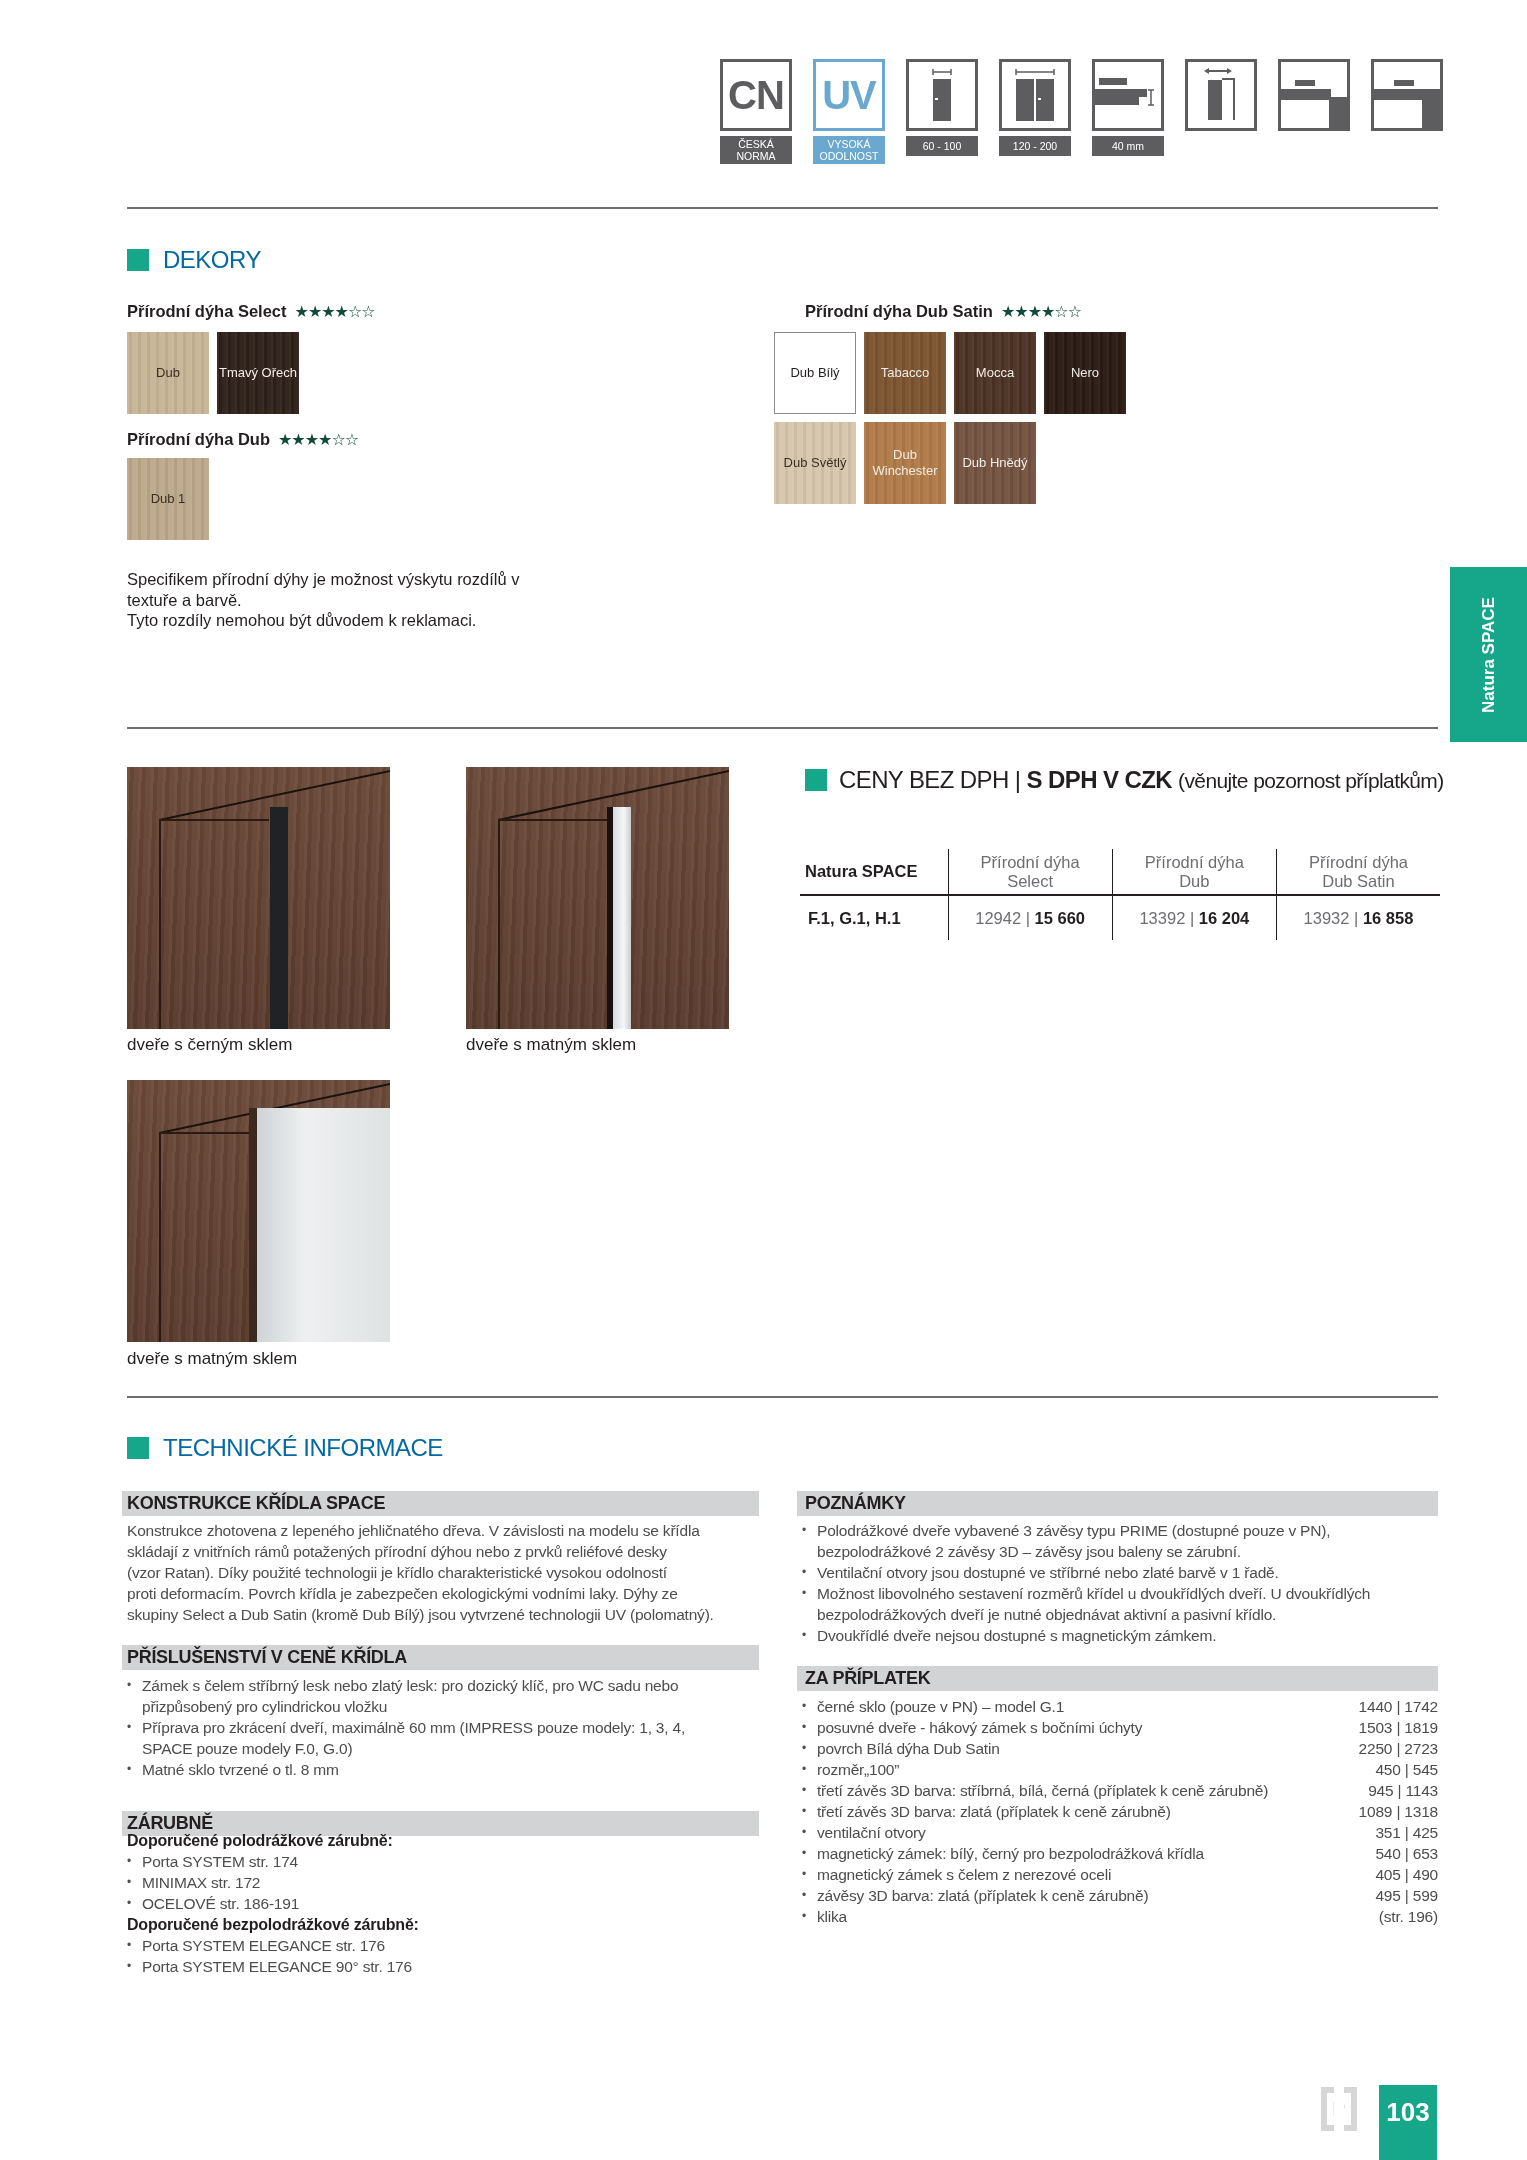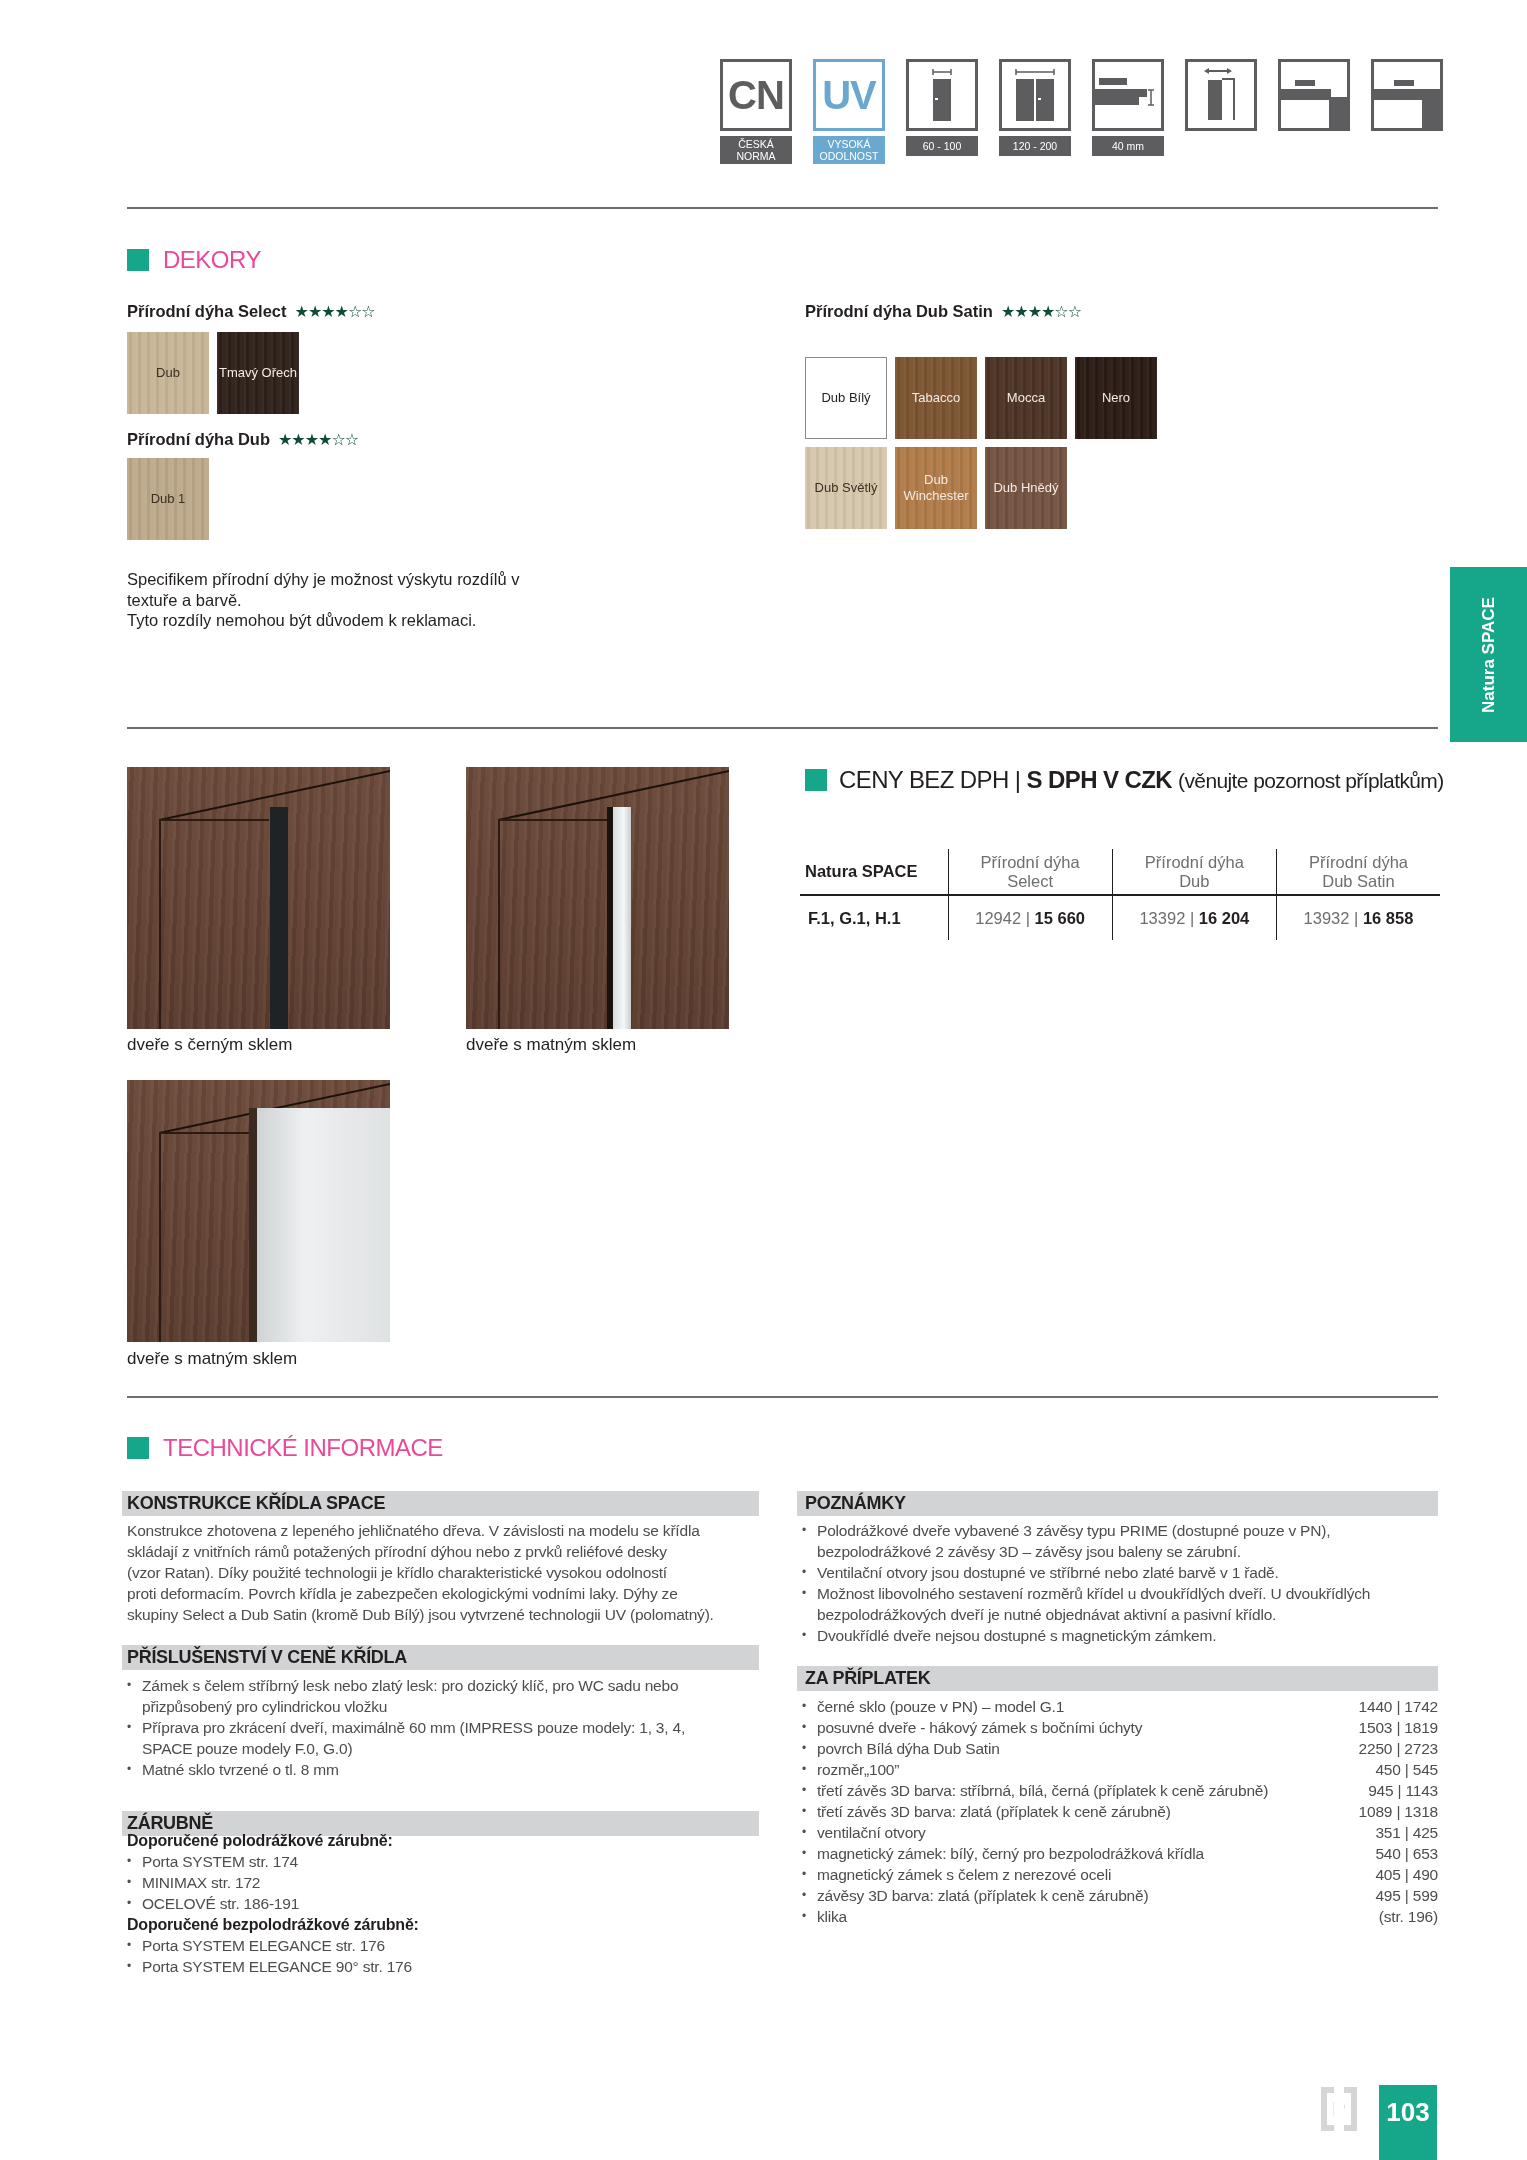--- a/index.html
+++ b/index.html
@@ -14,21 +14,21 @@
   .icon-box .big { font-family: "Liberation Sans", sans-serif; font-weight: bold; font-size: 40px; color: #5d5d5f; letter-spacing: -1px; }
   .icon-box.uv .big { color: #6aa8cf; }
   .icon-label { margin-top: 5px; background: #5d5d5f; color: #fff; font-size: 10.5px; line-height: 12px; text-align: center; padding: 2px 0; min-height: 20px; display: flex; align-items: center; justify-content: center; }
   .icon-label.two { min-height: 28px; }
   .icon-label.uv { background: #6aa8cf; }
   .icon-box svg { position: absolute; inset: 0; }
 
   .rule { position: absolute; left: 127px; width: 1311px; height: 1.5px; background: #6d6e71; }
 
   
-  .sec-head { position: absolute; display: flex; align-items: center; gap: 14px; font-size: 24px; color: #ec4899; letter-spacing: -0.5px; }
+  .sec-head { position: absolute; display: flex; align-items: center; gap: 14px; font-size: 24px; color: #0369a1; letter-spacing: -0.5px; }
   .sec-head .sq { width: 22px; height: 22px; background: #16a68a; flex: none; }
 
   
   .veneer-title { position: absolute; font-weight: bold; font-size: 16.5px; display: flex; align-items: center; gap: 8px; }
   .stars { display: inline-flex; gap: 0; color: #0f4a3a; font-size: 16px; letter-spacing: -1px; }
   .stars .on { color: #0f4a3a; }
   .stars .off { color: #0f4a3a; }
   .swatches { position: absolute; display: grid; grid-template-columns: repeat(4, 82px); gap: 8px; }
   .swatch { width: 82px; height: 82px; display: flex; align-items: center; justify-content: center; text-align: center; font-size: 13px; line-height: 16px; position: relative; overflow: hidden; }
   .swatch span { position: relative; z-index: 1; }
@@ -221,21 +221,21 @@
   <span>Přírodní dýha Dub Satin</span>
   <span class="stars">
       <span class="on">★</span>
       <span class="on">★</span>
       <span class="on">★</span>
       <span class="on">★</span>
       <span class="off">☆</span>
       <span class="off">☆</span>
     </span>
 </div>
-<div class="swatches" style="left:805px; top:332px;margin-top:25px;">
+<div class="swatches" style="left:774px; top:332px;">
     <div class="swatch white" style="background: rgb(255, 255, 255);">
       <span>Dub Bílý</span>
     </div>
     <div class="swatch dark" style="background: rgb(123, 83, 48);">
       <span>Tabacco</span>
     </div>
     <div class="swatch dark" style="background: rgb(75, 50, 36);">
       <span>Mocca</span>
     </div>
     <div class="swatch dark" style="background: rgb(42, 26, 20);">

